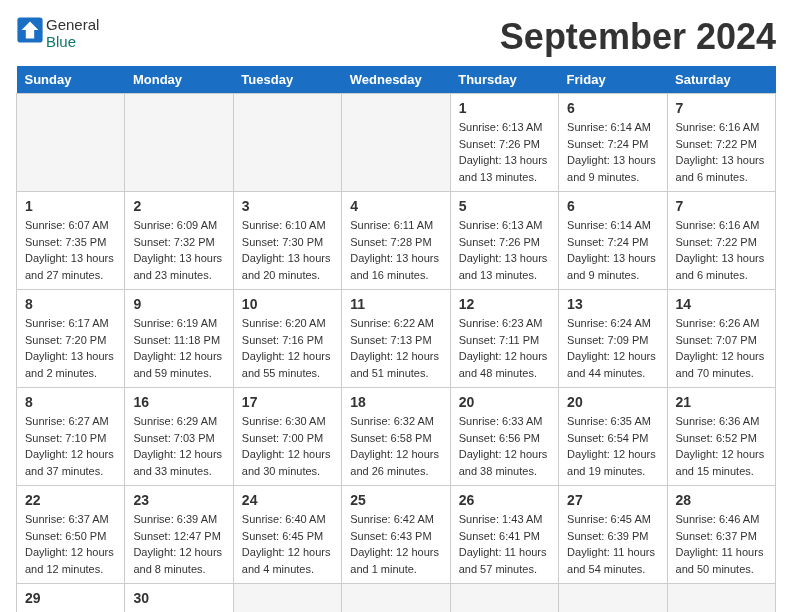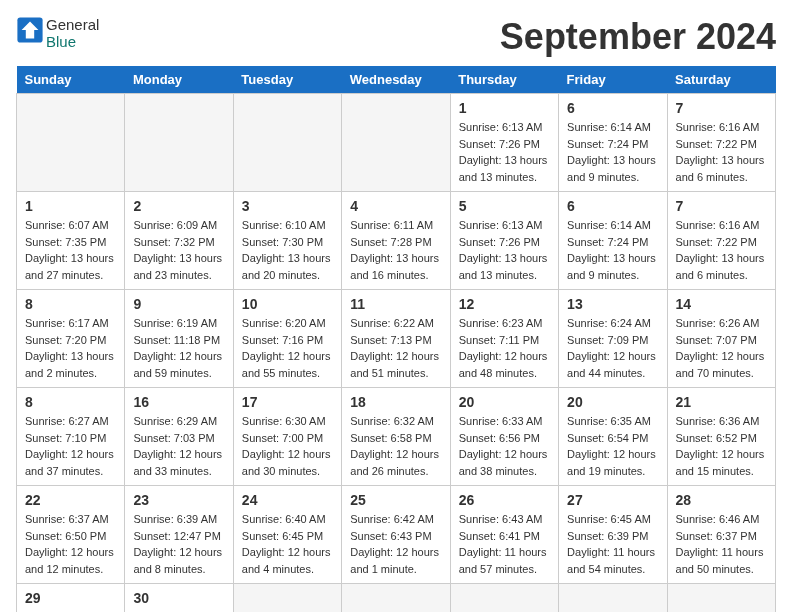--- a/index.html
+++ b/index.html
@@ -228,21 +228,21 @@
           <td>
             <span class="day-num">24</span>
             <div class="day-info"><span>Sunrise: 6:40 AM</span><br><span>Sunset: 6:45 PM</span><br><span>Daylight: 12 hours</span><br><span>and 4 minutes.</span></div>
           </td>
           <td>
             <span class="day-num">25</span>
             <div class="day-info"><span>Sunrise: 6:42 AM</span><br><span>Sunset: 6:43 PM</span><br><span>Daylight: 12 hours</span><br><span>and 1 minute.</span></div>
           </td>
           <td>
             <span class="day-num">26</span>
-            <div class="day-info"><span>Sunrise: 6:43 AM</span><br><span>Sunset: 6:41 PM</span><br><span>Daylight: 11 hours</span><br><span>and 57 minutes.</span></div>
+            <div class="day-info"><span>Sunrise: 1:43 AM</span><br><span>Sunset: 6:41 PM</span><br><span>Daylight: 11 hours</span><br><span>and 57 minutes.</span></div>
           </td>
           <td>
             <span class="day-num">27</span>
             <div class="day-info"><span>Sunrise: 6:45 AM</span><br><span>Sunset: 6:39 PM</span><br><span>Daylight: 11 hours</span><br><span>and 54 minutes.</span></div>
           </td>
           <td>
             <span class="day-num">28</span>
             <div class="day-info"><span>Sunrise: 6:46 AM</span><br><span>Sunset: 6:37 PM</span><br><span>Daylight: 11 hours</span><br><span>and 50 minutes.</span></div>
           </td>
         </tr>

